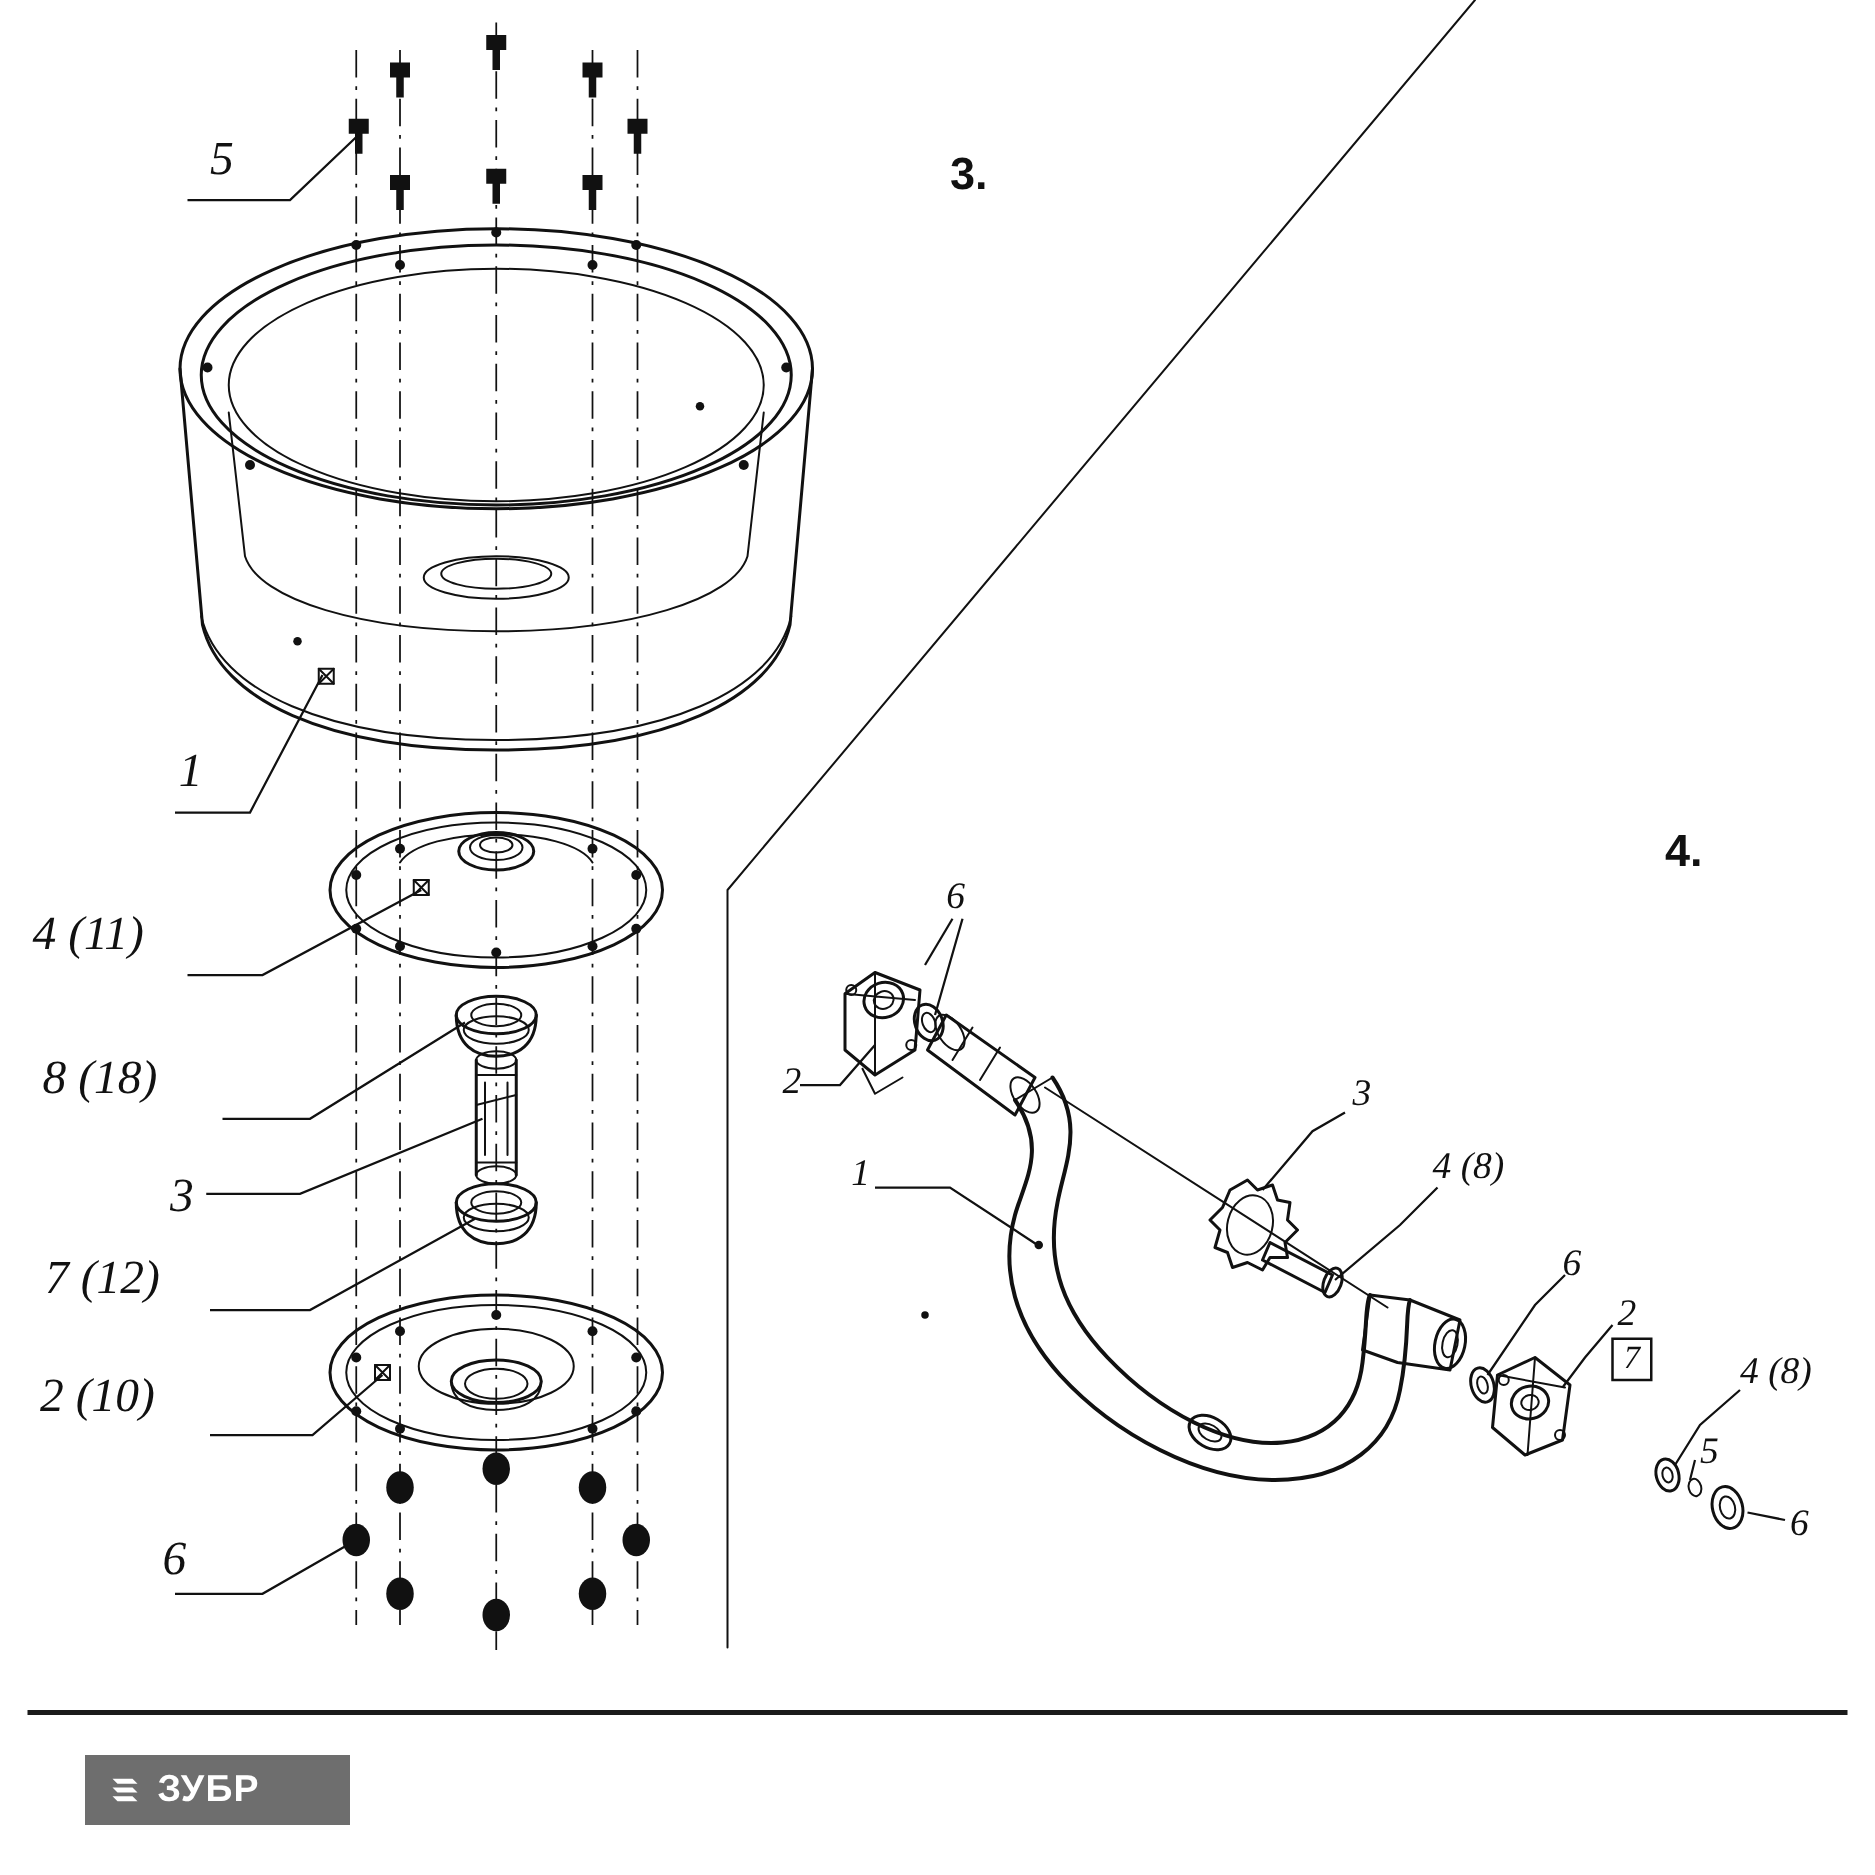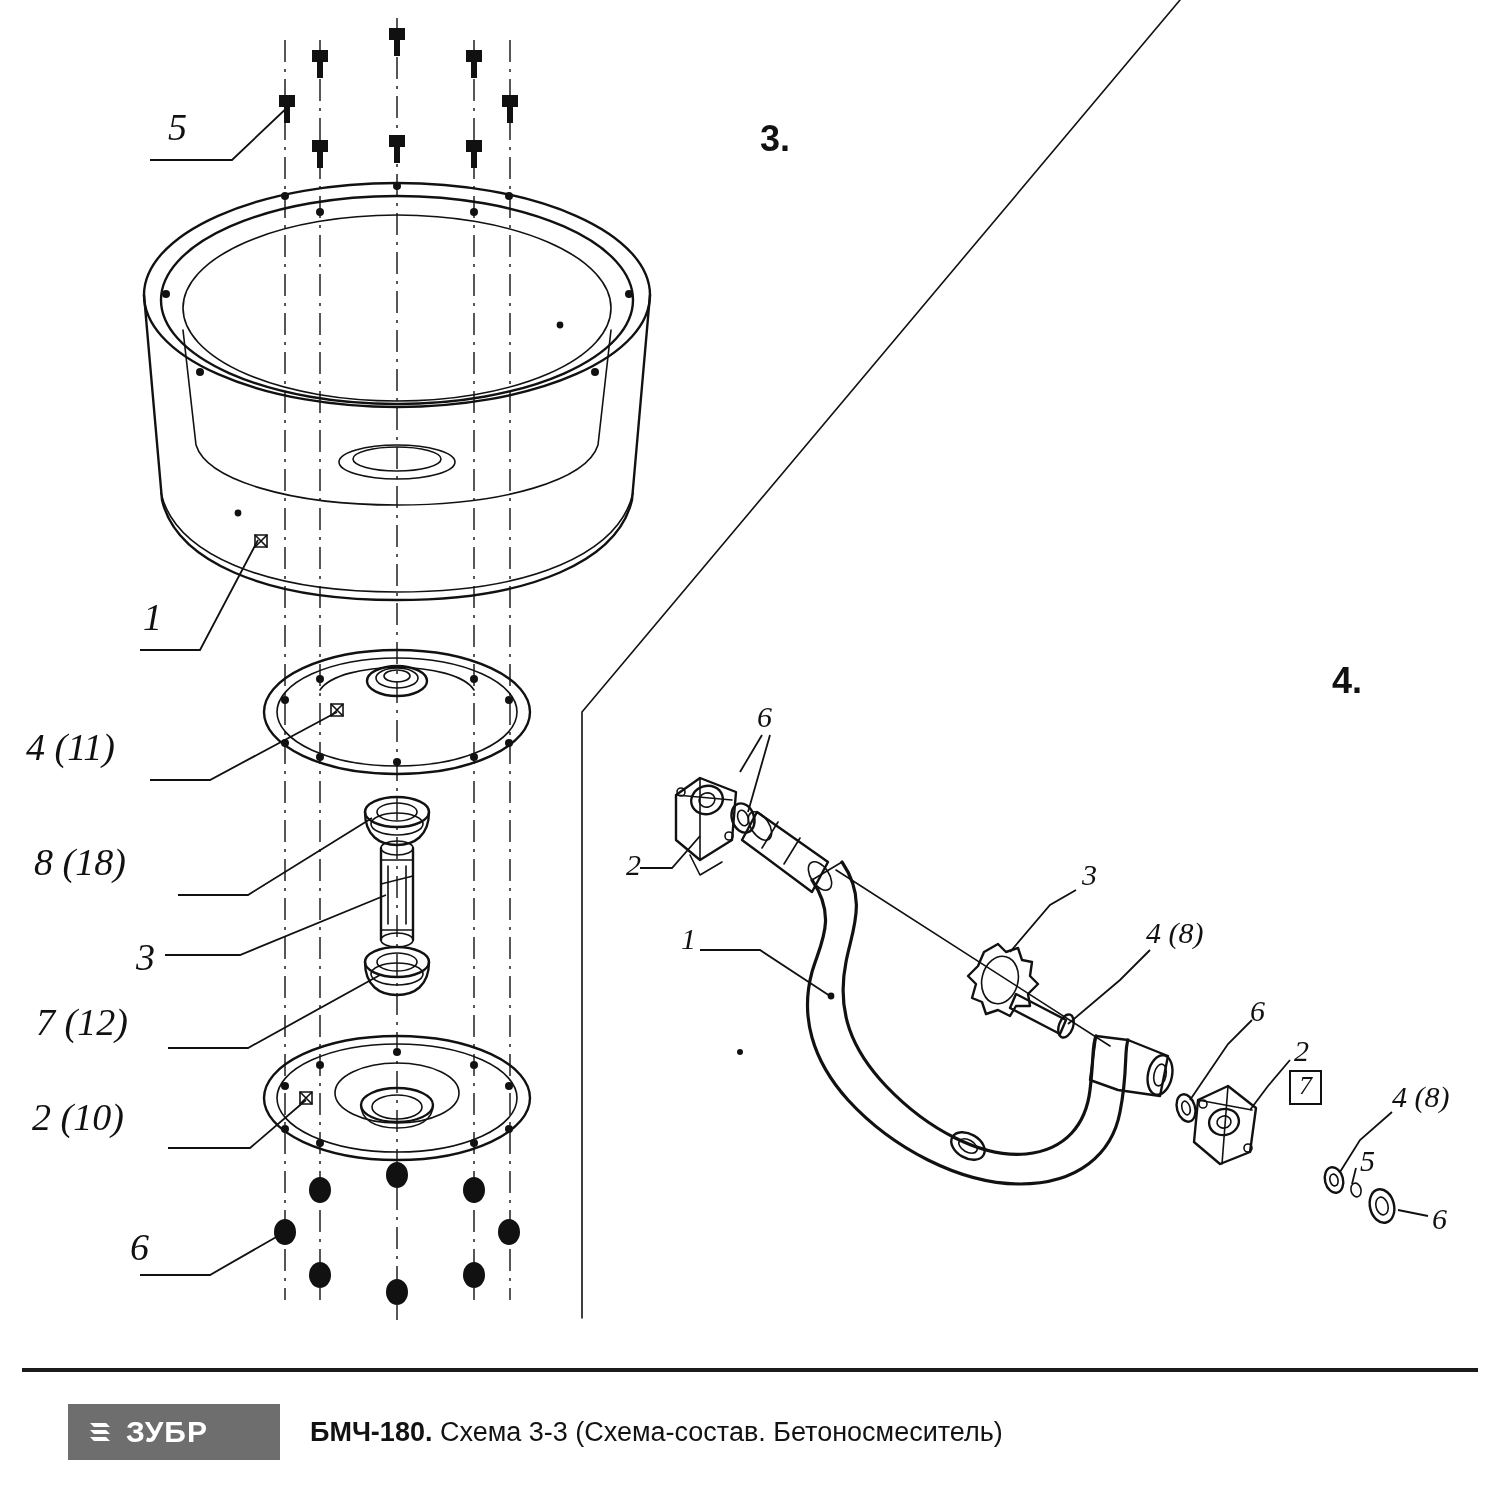--- a/index.html
+++ b/index.html
@@ -420,20 +420,16 @@
     <div class="footer-rule"></div>
     <div class="footer-inner">
       <div class="brand-badge">
         <svg class="brand-mark" viewBox="0 0 30 30">
           <path d="M4 6 L20 6 L24 10 L8 10 Z" fill="#ffffff"></path>
           <path d="M4 13 L20 13 L24 17 L8 17 Z" fill="#ffffff"></path>
           <path d="M4 20 L20 20 L24 24 L8 24 Z" fill="#ffffff"></path>
         </svg>
         <span class="brand-word">ЗУБР</span>
       </div>
-      <div class="caption">
-        <span class="model">БМЧ-180.</span>
-        <span>Схема 3-3 (Схема-состав. Бетоносмеситель)</span>
-      </div>
     </div>
   </div>
 
 </div>
 
 </body></html>

